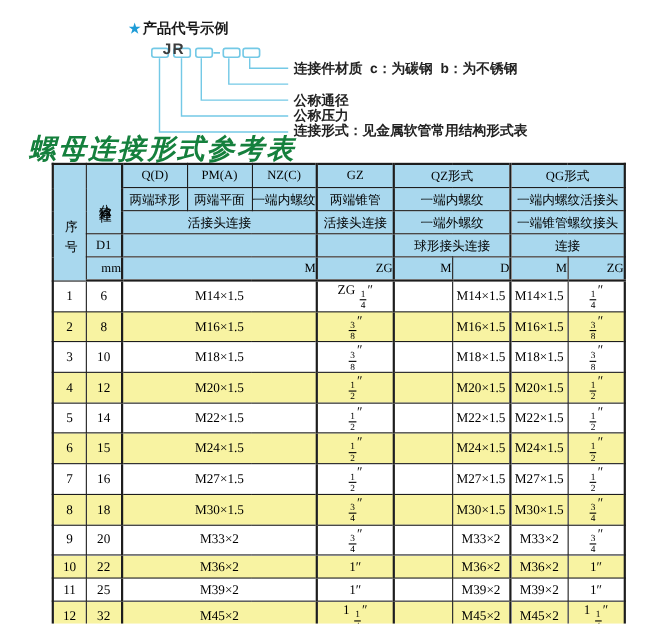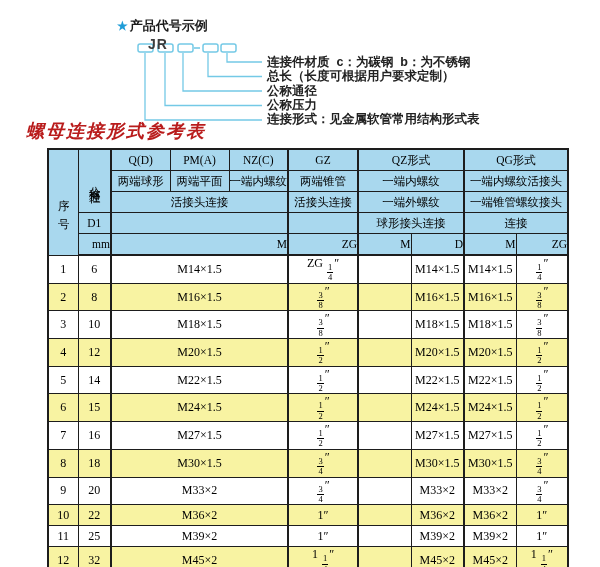--- a/index.html
+++ b/index.html
@@ -9,22 +9,22 @@
 
   
   .diagram{position:absolute;left:0;top:0;width:556px;height:148px;}
   .diagram svg{position:absolute;left:0;top:0;}
   .diag-title{position:absolute;left:117px;top:17px;font-size:13px;font-weight:600;white-space:nowrap;}
   .diag-title .star{color:var(--accent-blue);margin-right:2px;font-size:12px;}
   .jr{position:absolute;left:111px;top:36px;font-size:14px;font-weight:bold;color:#3c3c3c;letter-spacing:1px;margin-left:37px;}
   .diag-label{position:absolute;left:267px;font-size:12.5px;font-weight:600;color:#222;white-space:pre;line-height:13px;}
 
   
-  .table-title{position:absolute;left:26px;top:119px;font-size:18px;font-weight:bold;font-style:italic;
-               font-family:Liberation Sans, sans-serif;color:#b91c1c;letter-spacing:2px;white-space:nowrap;}
+  .table-title{position:absolute;left:26px;top:119px;font-size:25px;font-weight:bold;font-style:italic;
+               font-family:Liberation Sans, sans-serif;color:#15803d;letter-spacing:2px;white-space:nowrap;}
 
   
   table.ref{position:absolute;left:47px;top:148px;width:520px;border-collapse:collapse;table-layout:fixed;
             border:2px solid var(--border);font-family:"Liberation Serif",serif;}
   .ref th,.ref td{border:1px solid var(--border);text-align:center;vertical-align:middle;padding:0;overflow:hidden;}
   .ref thead th{background:var(--header-bg);font-weight:normal;font-size:11.5px;height:20px;color:#000;}
   .ref thead tr:last-child th{border-bottom-width:2px;text-align:right;}
   .thick-l{border-left-width:2px !important;}
   .ref tbody td{height:20px;font-size:12px;color:#000;background:#fff;}
   .ref tbody tr:nth-child(even) td{background:var(--row-alt-bg);}
@@ -57,21 +57,20 @@
         <rect x="178" y="44" width="15" height="8" rx="2"></rect>
         <rect x="203" y="44" width="15" height="8" rx="2"></rect>
         <rect x="221" y="44" width="15" height="8" rx="2"></rect>
       </g>
     </svg>
     <div class="diag-title">
       <span class="star">★</span><span>产品代号示例</span>
     </div>
     <div class="jr">JR</div>
     <div class="diag-label" style="top:56px">连接件材质  c：为碳钢  b：为不锈钢</div>
-    <div class="diag-label" style="top:70px">总长（长度可根据用户要求定制）</div>
     <div class="diag-label" style="top:85px">公称通径</div>
     <div class="diag-label" style="top:99px">公称压力</div>
     <div class="diag-label" style="top:113px">连接形式：见金属软管常用结构形式表</div>
   </div>
 
   <div class="table-title">螺母连接形式参考表</div>
 
   <table class="ref">
     <colgroup>
       <col style="width:30px">

